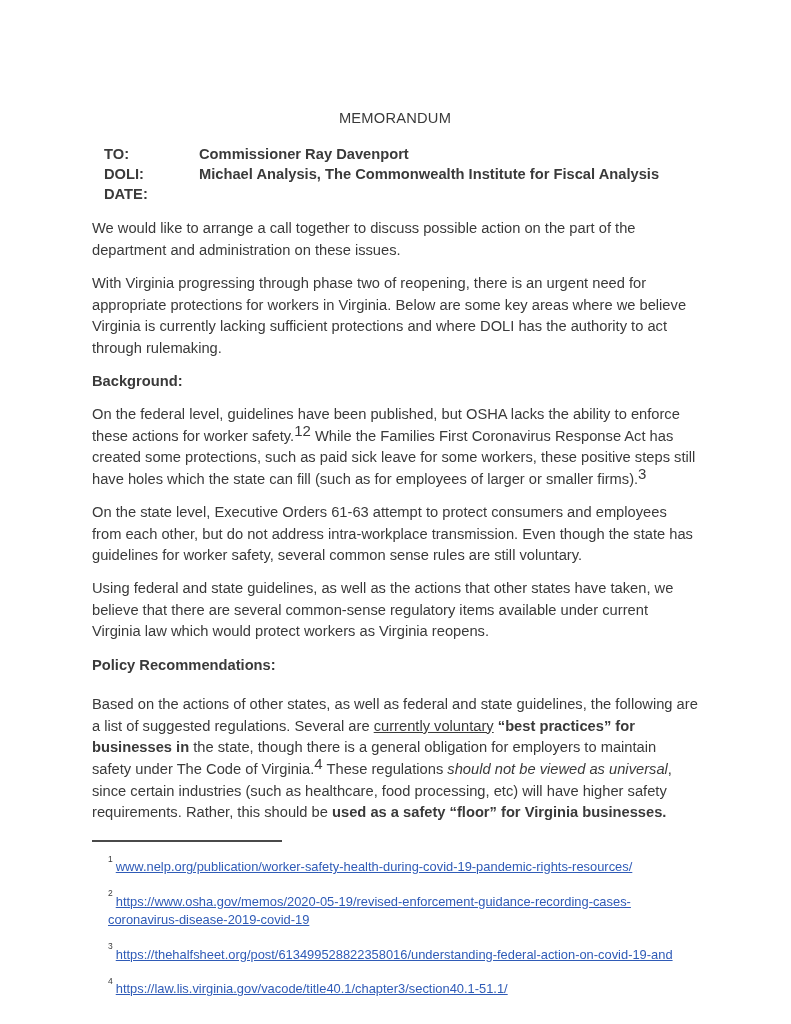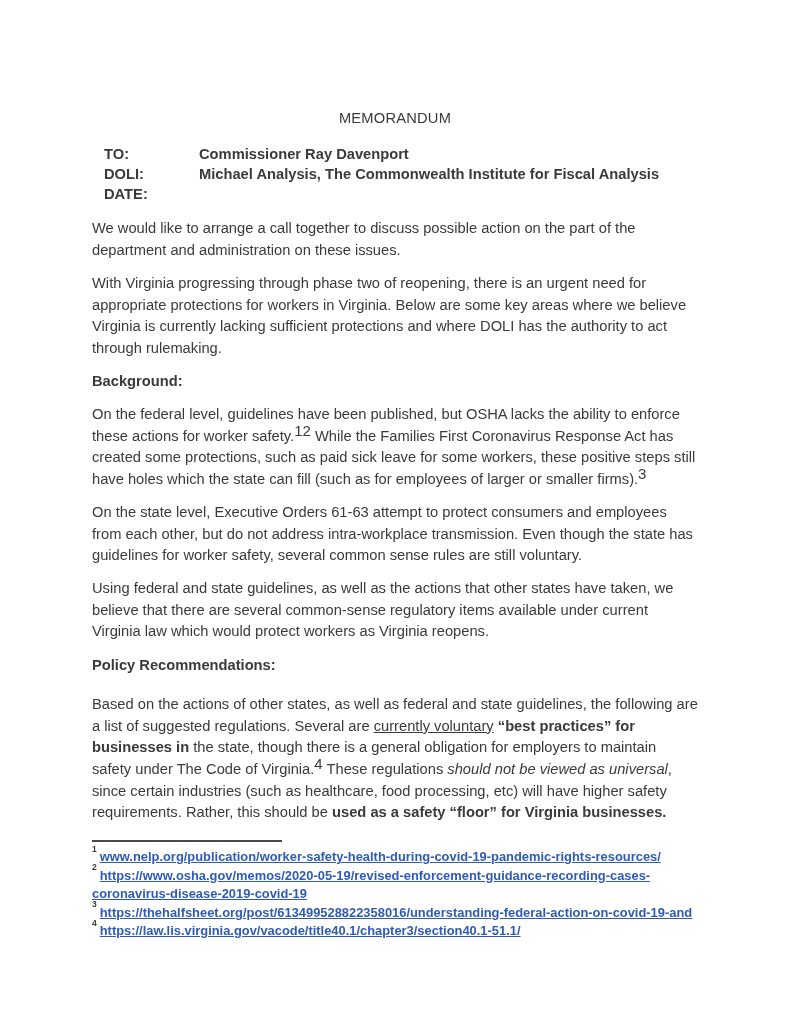--- a/index.html
+++ b/index.html
@@ -55,21 +55,21 @@
     right: 93px;
     top: 840px;
     font-size: 12.9px;
     line-height: 18.5px;
   }
   .fn-separator {
     width: 190px;
     border-top: 2px solid #4a4a4a;
     margin: 0 0 6px 0;
   }
-  .fn { margin: 0; font-weight: bold; }
+  .fn { margin: 16px; }
   .fn sup.fnmark {
     font-size: 8.5px;
     line-height: 0;
     position: relative;
     top: -4px;
     color: #3a3a3a;
     margin-right: 3px;
   }
   .fn a {
     color: #2f5bb7;

